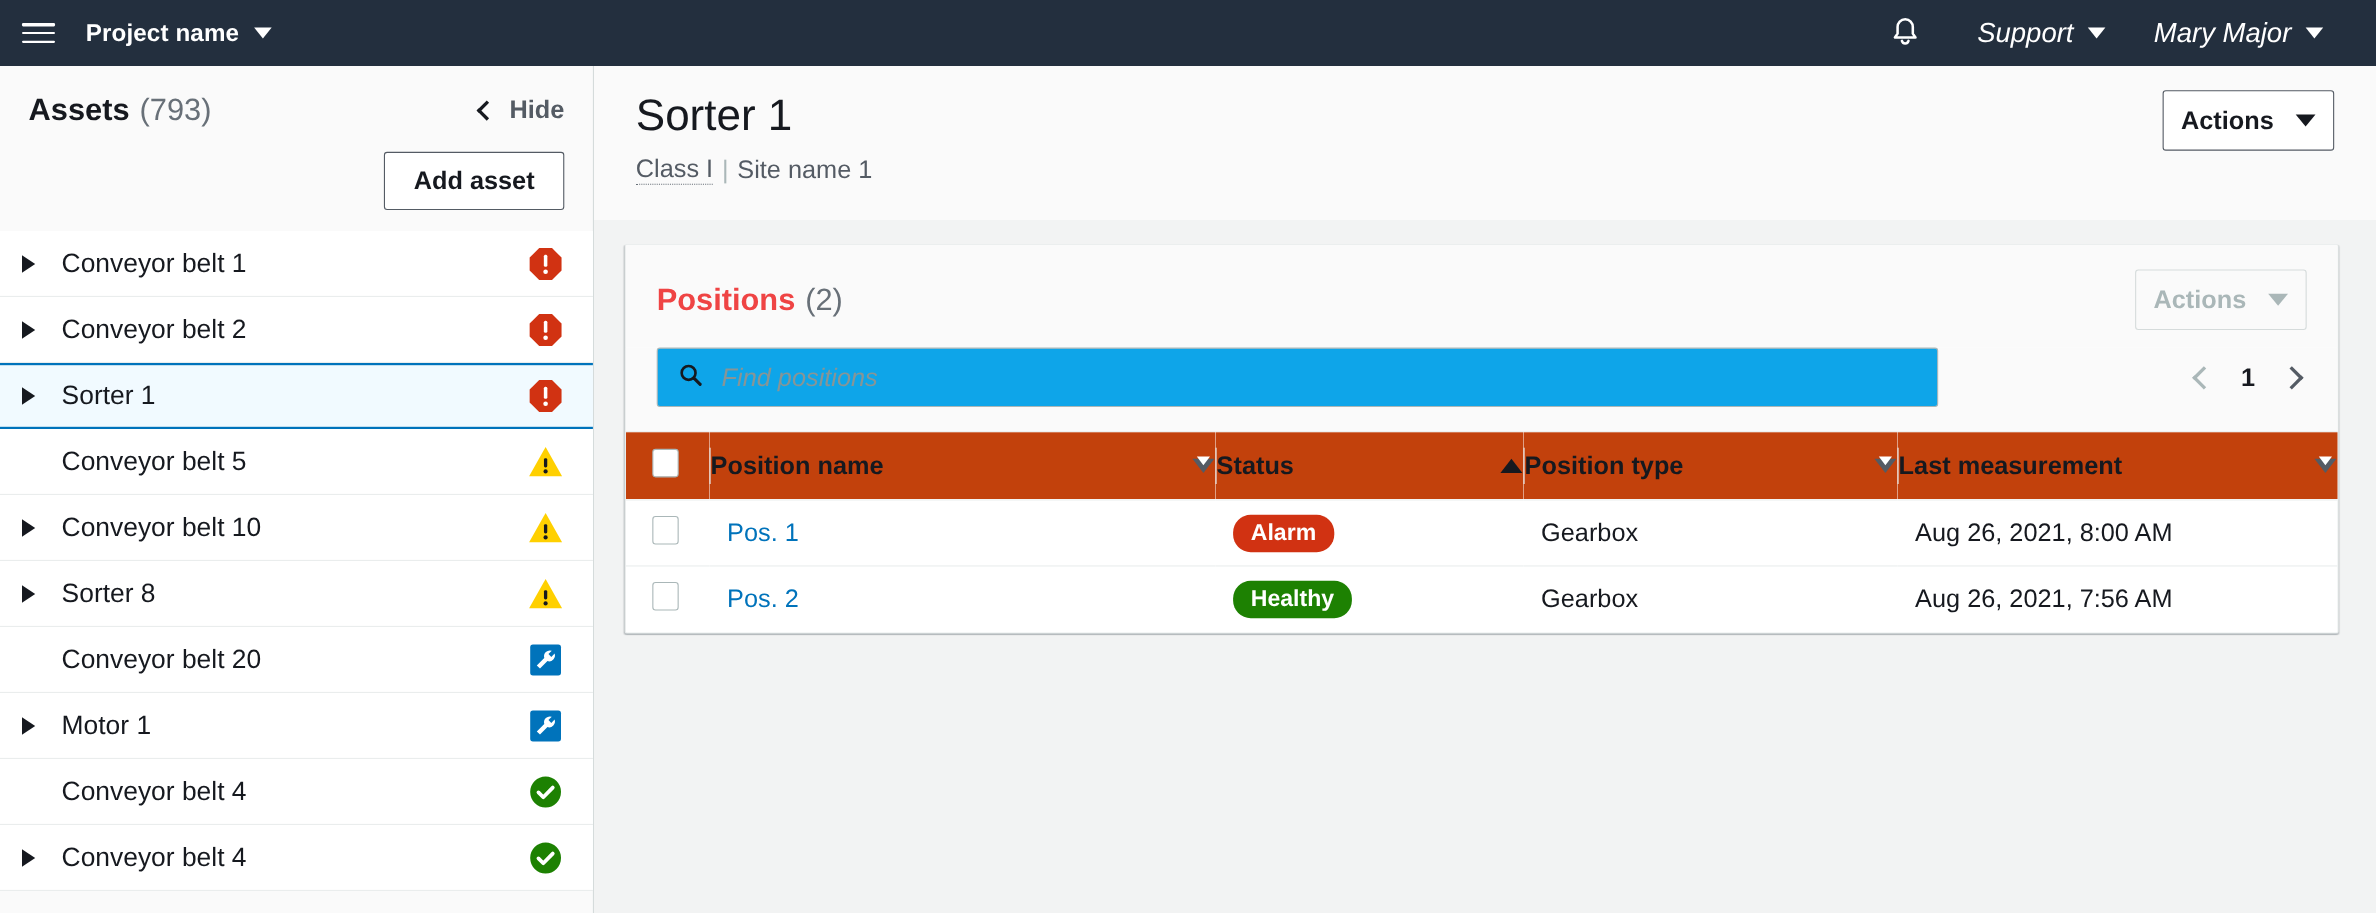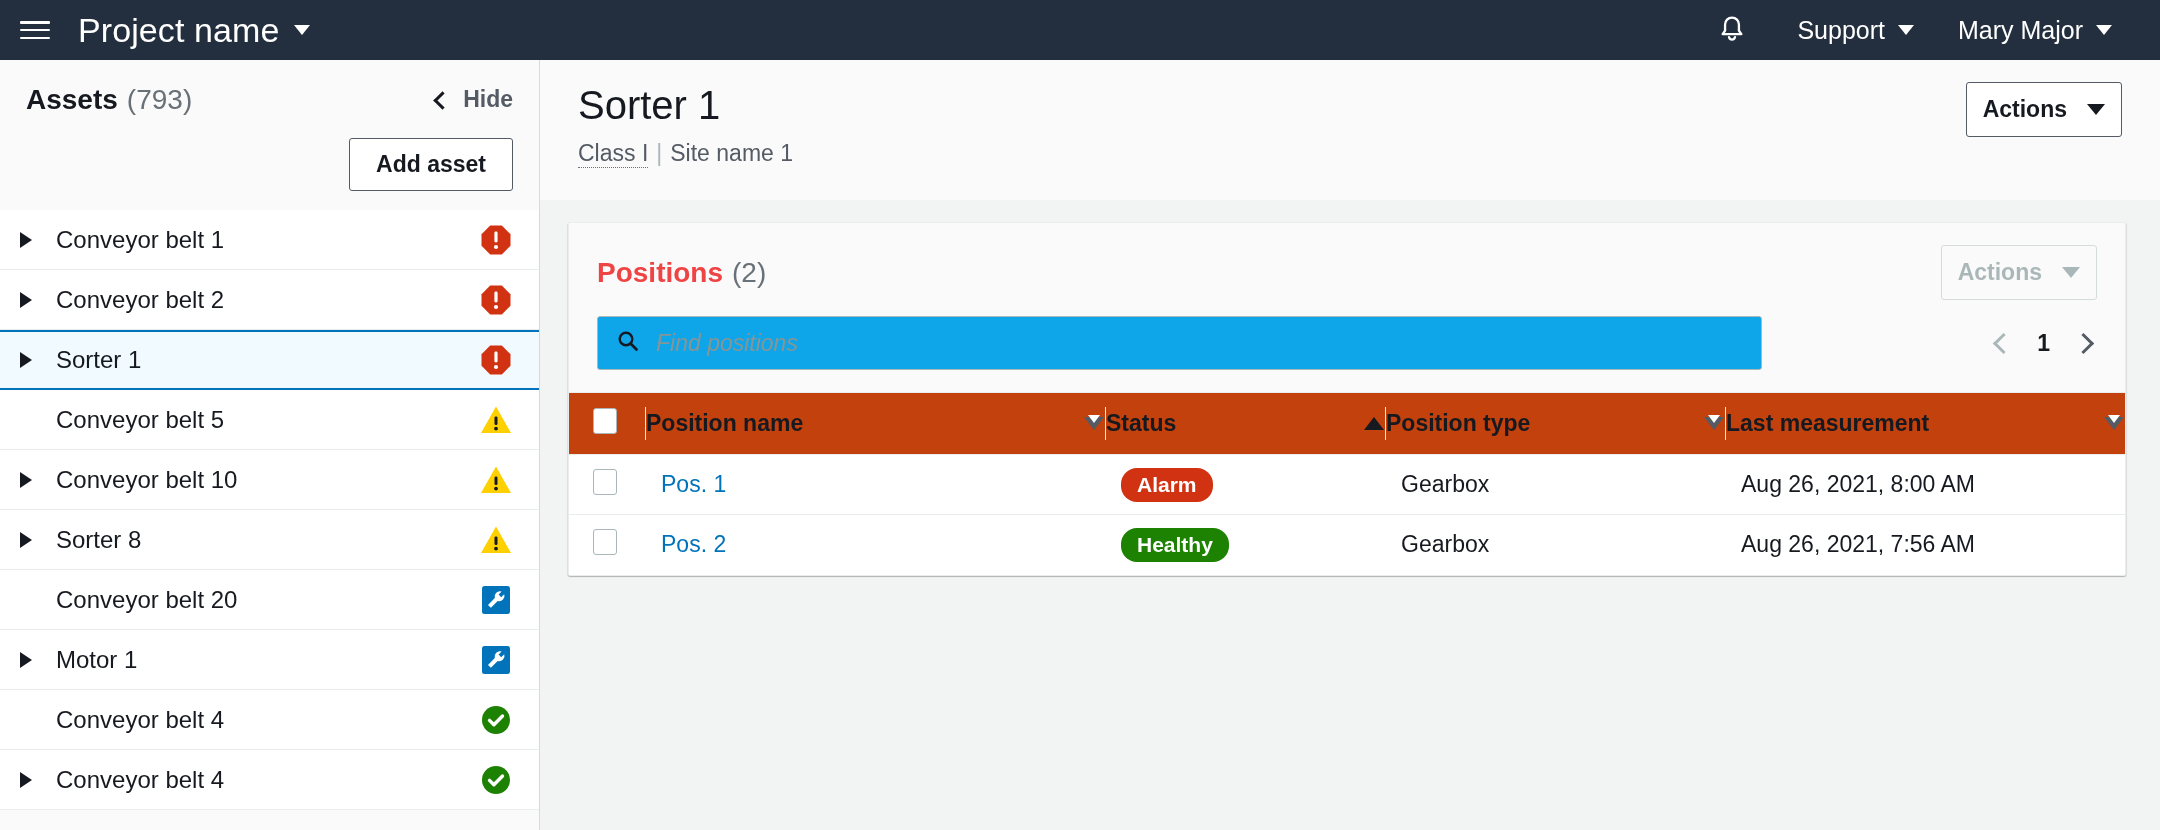--- a/index.html
+++ b/index.html
@@ -22,34 +22,34 @@
   }
   .hamburger {
     width: 30px; height: 24px;
     display: flex; flex-direction: column; justify-content: space-between;
     cursor: pointer;
     padding: 3px 0;
   }
   .hamburger span { display: block; height: 2.5px; background: #ffffff; border-radius: 1px; }
   .project-name {
     margin-left: 28px;
-    font-size: 34px;
-    font-weight: normal;
+    font-size: 22px;
+    font-weight: bold;
     letter-spacing: .1px;
     display: flex; align-items: center; gap: 14px;
     cursor: pointer;
   }
   .caret-down {
     width: 0; height: 0;
     border-left: 8px solid transparent;
     border-right: 8px solid transparent;
     border-top: 10px solid #ffffff;
   }
   .topnav-spacer { flex: 1; }
-  .topnav-right { display: flex; align-items: center; gap: 0; }
+  .topnav-right { display: flex; align-items: center; gap: 0; font-style: italic; }
   .bell-icon { width: 34px; height: 34px; display:flex; align-items:center; justify-content:center; cursor:pointer; margin-right: 26px;}
   .nav-btn {
     font-size: 25px;
     display: flex; align-items: center; gap: 13px;
     padding: 0 22px;
     cursor: pointer;
     white-space: nowrap;
   }
 
   
@@ -126,21 +126,21 @@
 
   
   .main { flex: 1; background: #f2f3f3; display: flex; flex-direction: column; min-width: 0; }
   .page-header {
     background: #fafafa;
     padding: 22px 38px 26px 38px;
     display: flex; align-items: flex-start;
     min-height: 140px;
   }
   .page-title { font-size: 40px; font-weight: normal; color: #16191f; line-height: 1.15; }
-  .page-sub { margin-top: 12px; font-size: 23px; color: #545b64; display: flex; align-items: flex-start; gap: 8px; }
+  .page-sub { margin-top: 12px; font-size: 23px; color: #545b64; display: flex; align-items: flex-end; gap: 8px; }
   .abbr { border-bottom: 1px dotted #687078; }
   .sep { color: #aab7b8; }
   .header-spacer { flex: 1; }
   .actions-btn {
     border: 1px solid #545b64;
     border-radius: 3px;
     background: #ffffff;
     color: #16191f;
     font-size: 23px; font-weight: bold;
     font-family: "Liberation Sans", sans-serif;

